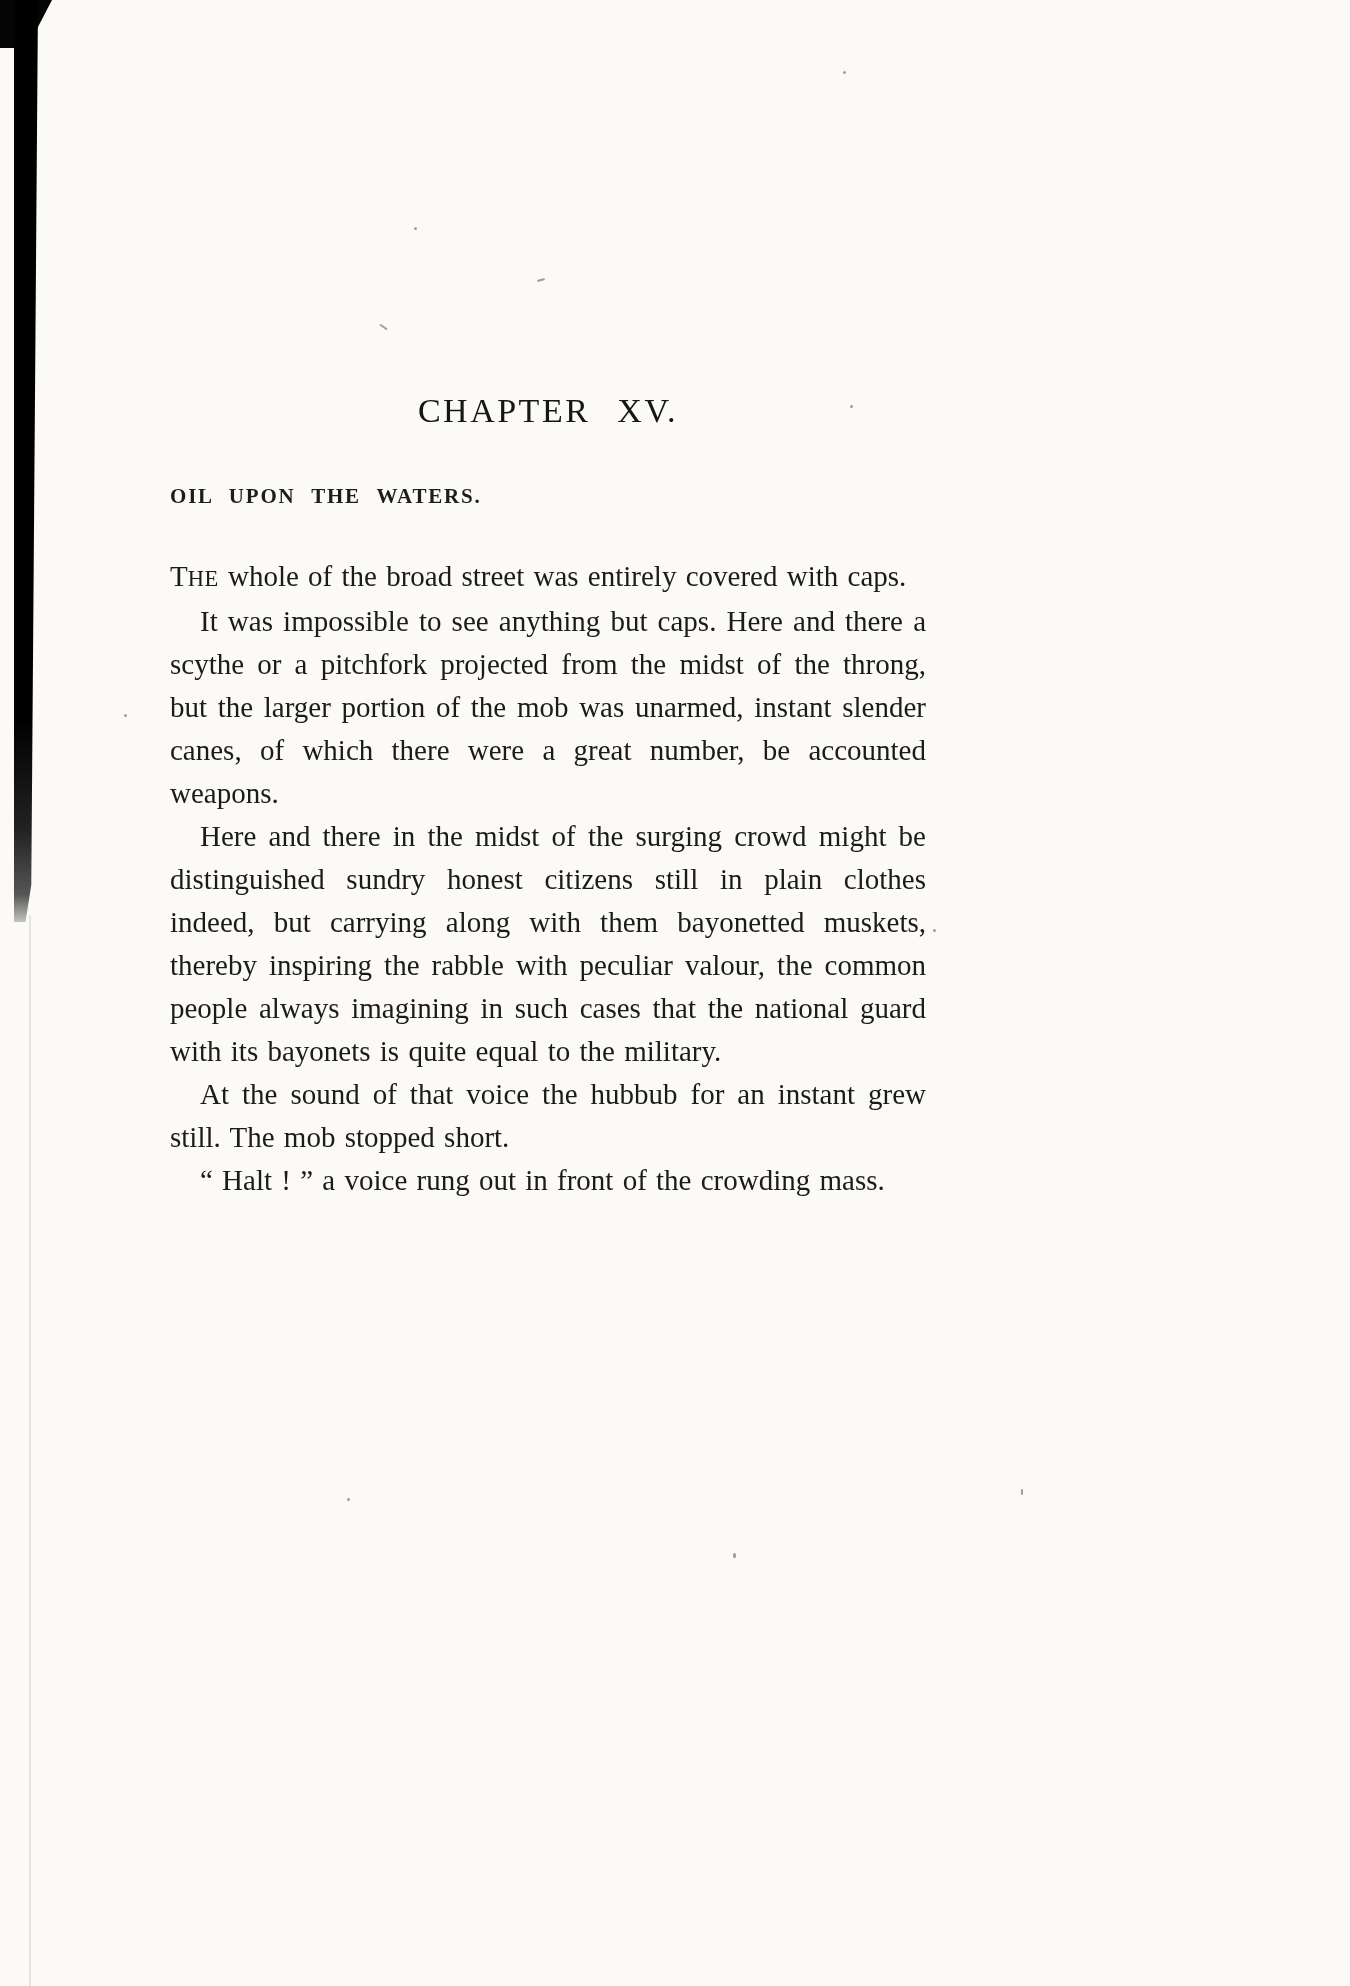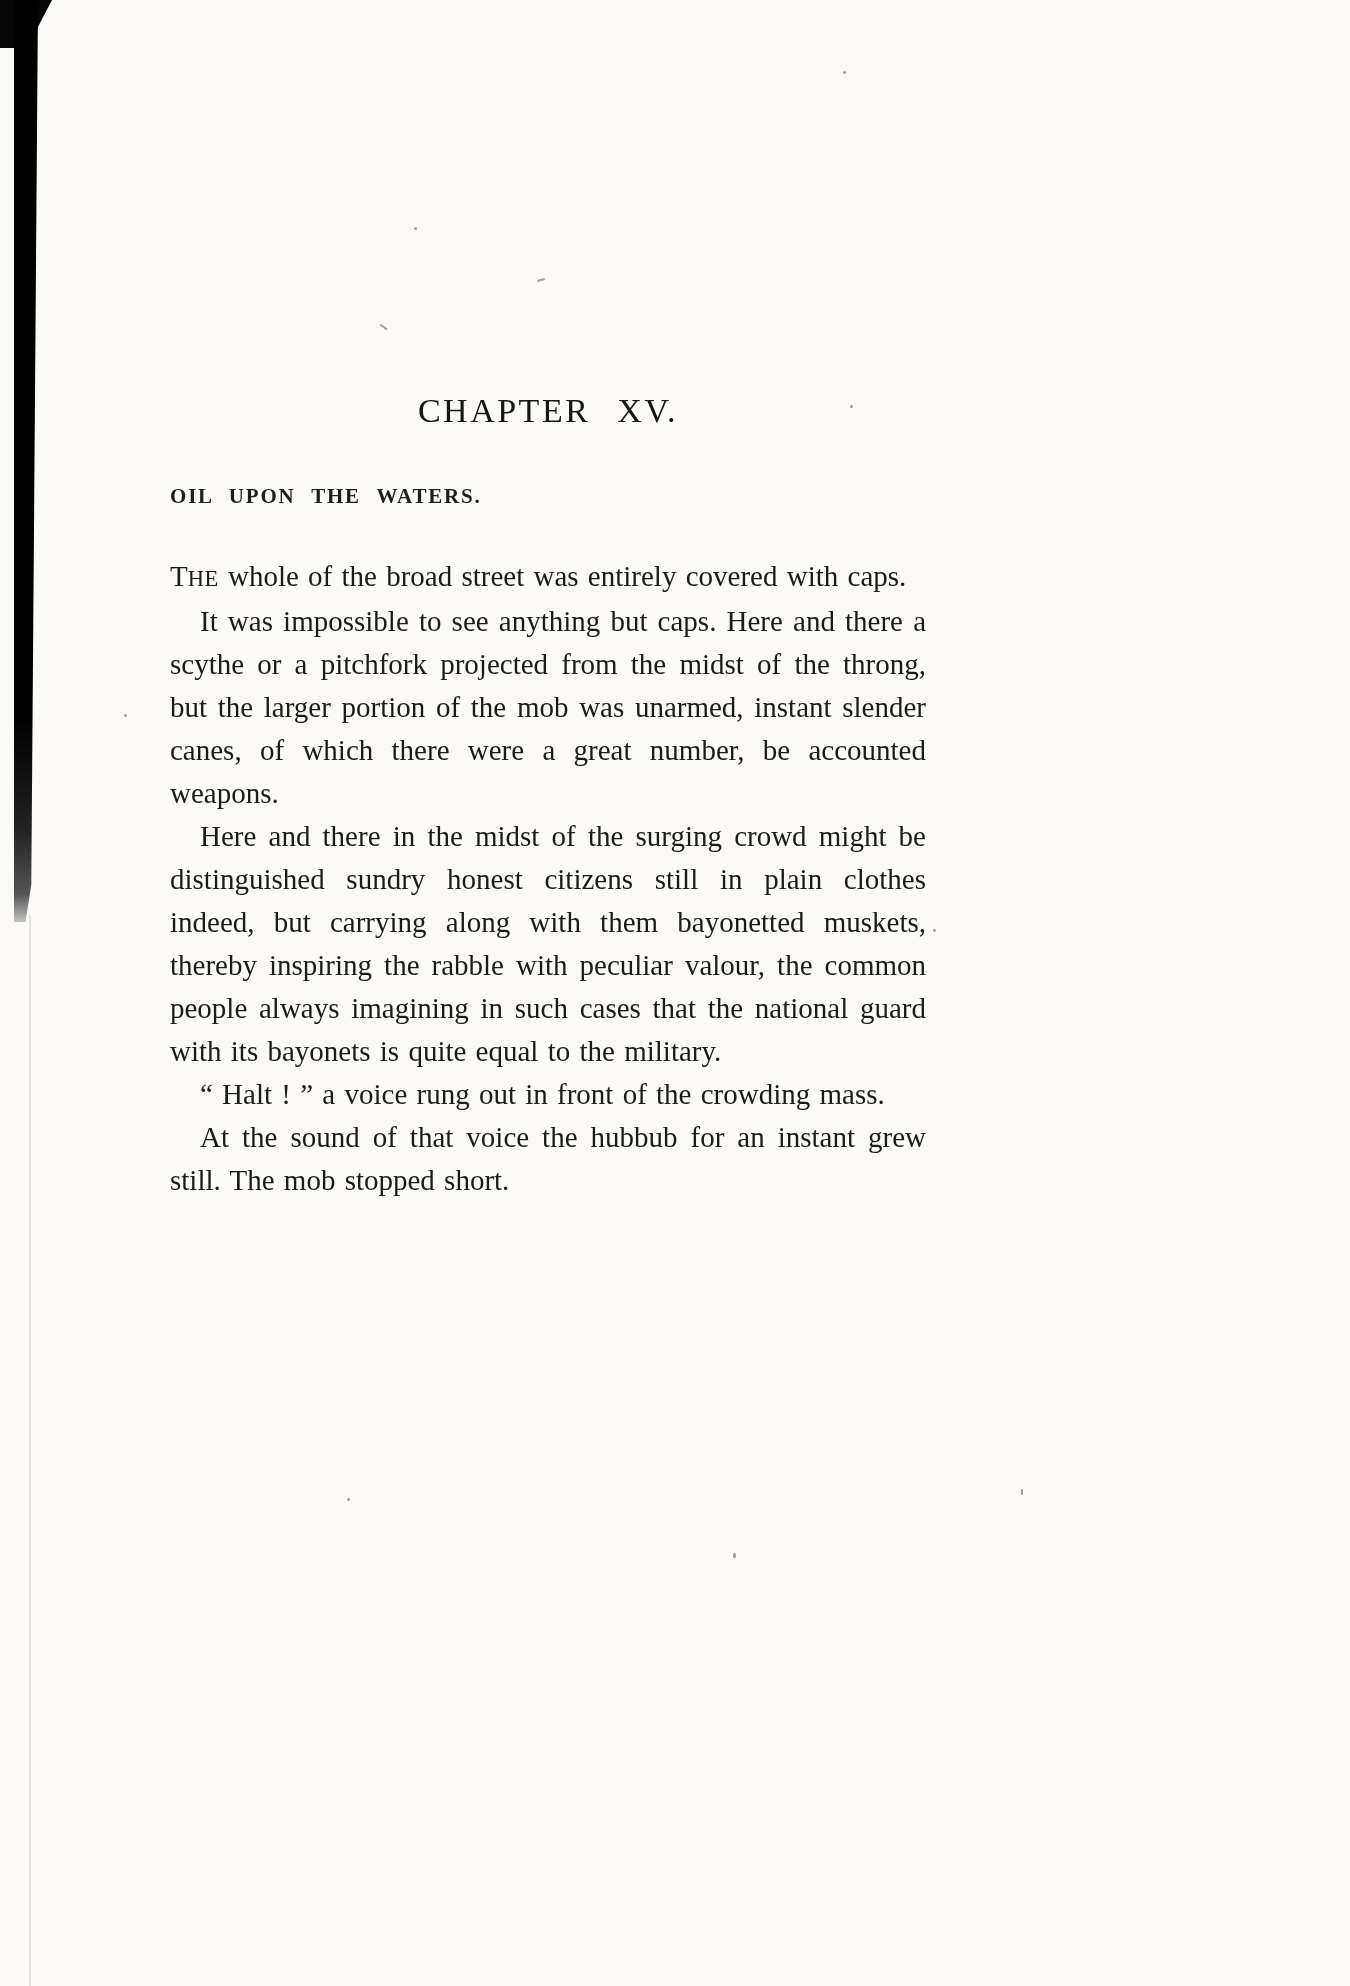--- a/index.html
+++ b/index.html
@@ -128,20 +128,20 @@
     <h1 class="chapter">CHAPTER XV.</h1>
 
     <h2 class="section">OIL UPON THE WATERS.</h2>
 
     <p class="para first"><span class="lead-initial">T</span><span class="lead-smallcaps">HE</span><span> whole of the broad street was entirely covered with caps.</span></p>
 
     <p class="para indent">It was impossible to see anything but caps.  Here and there a scythe or a pitchfork projected from the midst of the throng, but the larger portion of the mob was unarmed, instant slender canes, of which there were a great number, be accounted weapons.</p>
 
     <p class="para indent">Here and there in the midst of the surging crowd might be distinguished sundry honest citizens still in plain clothes indeed, but carrying along with them bayonetted muskets, thereby inspiring the rabble with peculiar valour, the common people always imagining in such cases that the national guard with its bayonets is quite equal to the military.</p>
 
+    <p class="para indent">At the sound of that voice the hubbub for an instant grew still.  The mob stopped short.</p>
+
     <p class="para indent">“ Halt ! ” a voice rung out in front of the crowding mass.</p>
-
-    <p class="para indent">At the sound of that voice the hubbub for an instant grew still.  The mob stopped short.</p>
 
 
 
   </div>
 </div>
 
 </body></html>

